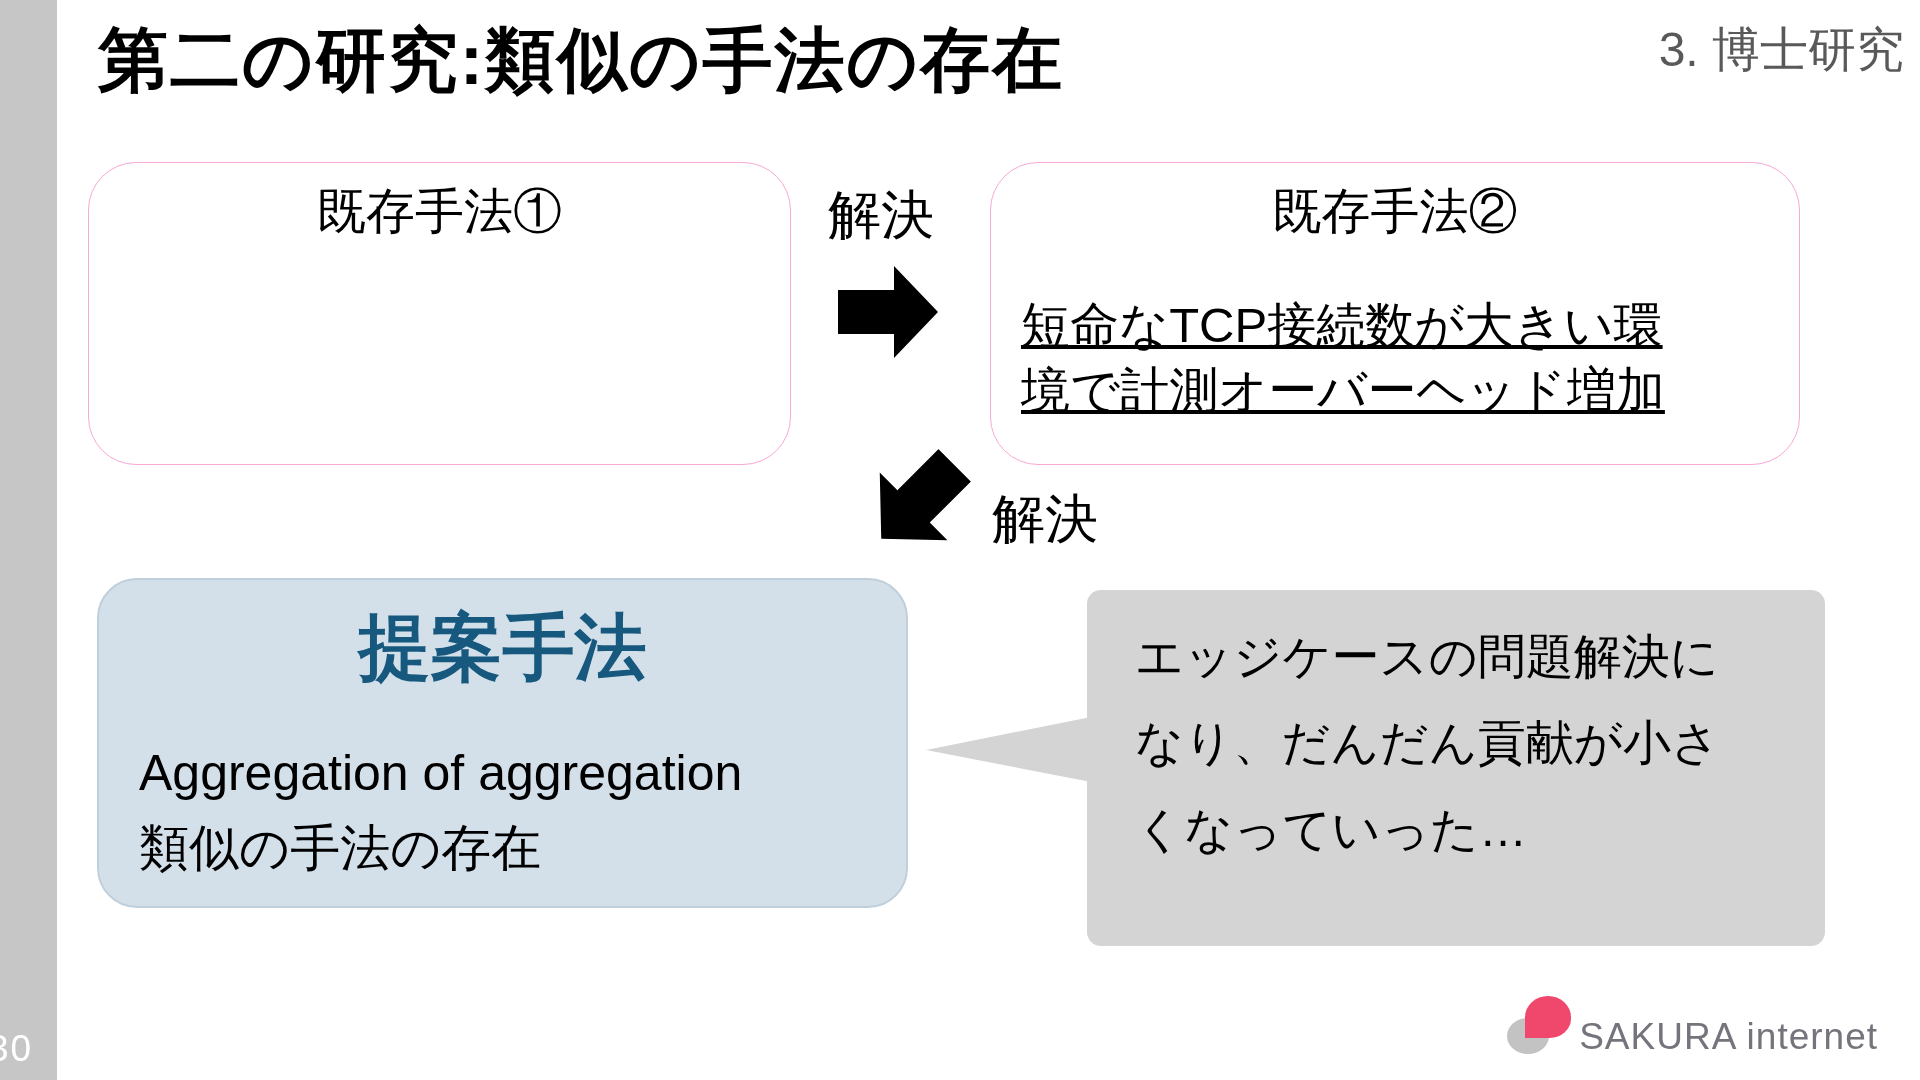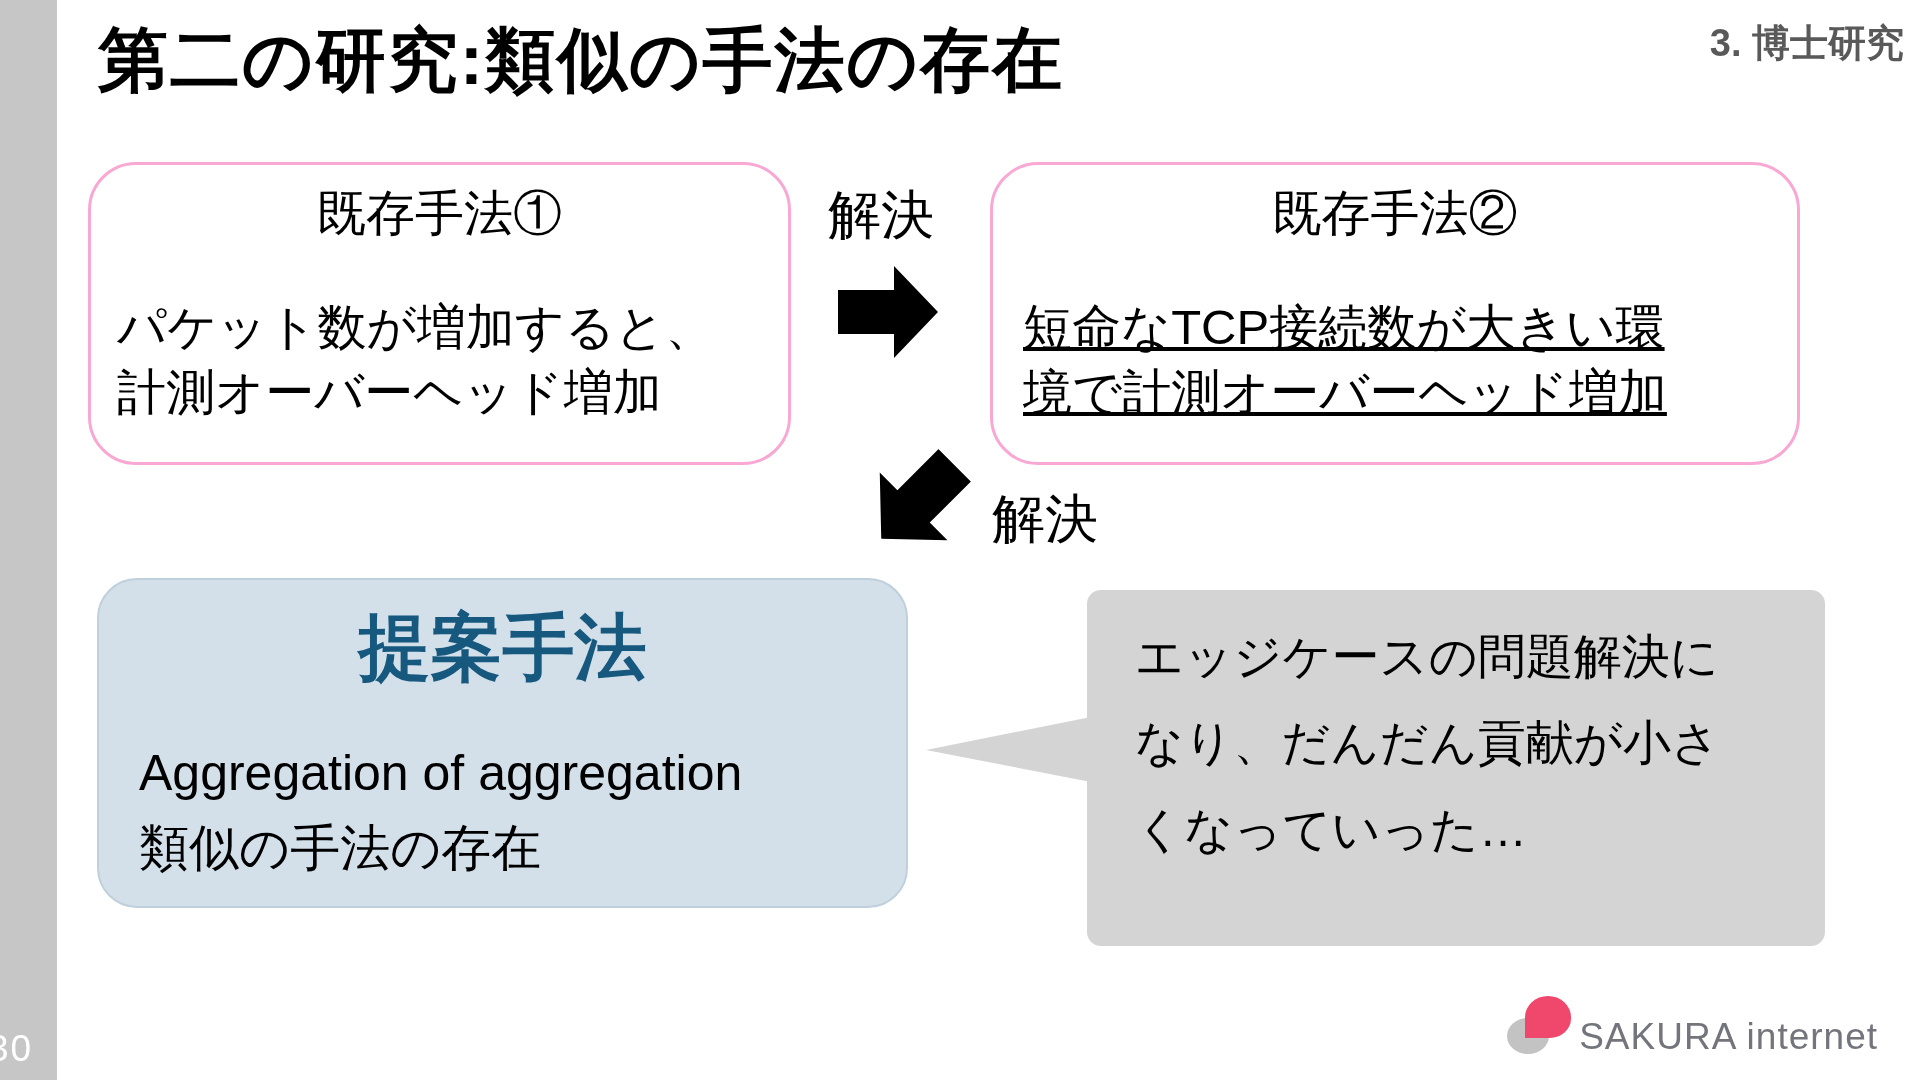--- a/index.html
+++ b/index.html
@@ -31,28 +31,27 @@
     font-family:"Liberation Sans", sans-serif;
   }
   
   .title{
     position:absolute;left:98px;top:14px;
     font-size:70px;font-weight:bold;letter-spacing:2px;
     white-space:nowrap;
   }
   .section-tag{
     position:absolute;right:16px;top:18px;
-    font-size:38px;color:var(--tag-gray);
+    font-size:48px;color:var(--tag-gray);
     white-space:nowrap;
-    font-weight:bold;
   }
   
   .box{
     position:absolute;background:#fff;
-    border:3px solid #f9a8d4;border-radius:48px;
+    border:1px solid #f9a8d4;border-radius:48px;
   }
   .box-existing-1{left:88px;top:162px;width:703px;height:303px;}
   .box-existing-2{left:990px;top:162px;width:810px;height:303px;}
   .box-title{text-align:center;font-size:49px;margin-top:16px;}
   .box-body{
     font-size:49px;line-height:1.32;margin-top:48px;
     padding:0 26px;white-space:pre-line;
   }
   .box-existing-2 .box-body{padding:0 30px;text-decoration:underline;}
   
@@ -120,22 +119,20 @@
   <div class="sidebar">
     <div class="page-number">30</div>
   </div>
 
   <h1 class="title">第二の研究:類似の手法の存在</h1>
 
   <div class="section-tag">3. 博士研究</div>
 
   <div class="box box-existing-1">
     <div class="box-title">既存手法①</div>
-    <div class="box-body">パケット数が増加すると、
-計測オーバーヘッド増加</div>
   </div>
 
   <div class="solve-label solve-label-1">解決</div>
 
   <div class="arrow-right">
     <svg viewBox="0 0 100 96" xmlns="http://www.w3.org/2000/svg">
       <polygon points="0,26 56,26 56,2 100,48 56,94 56,70 0,70" fill="#000"></polygon>
     </svg>
   </div>
 

